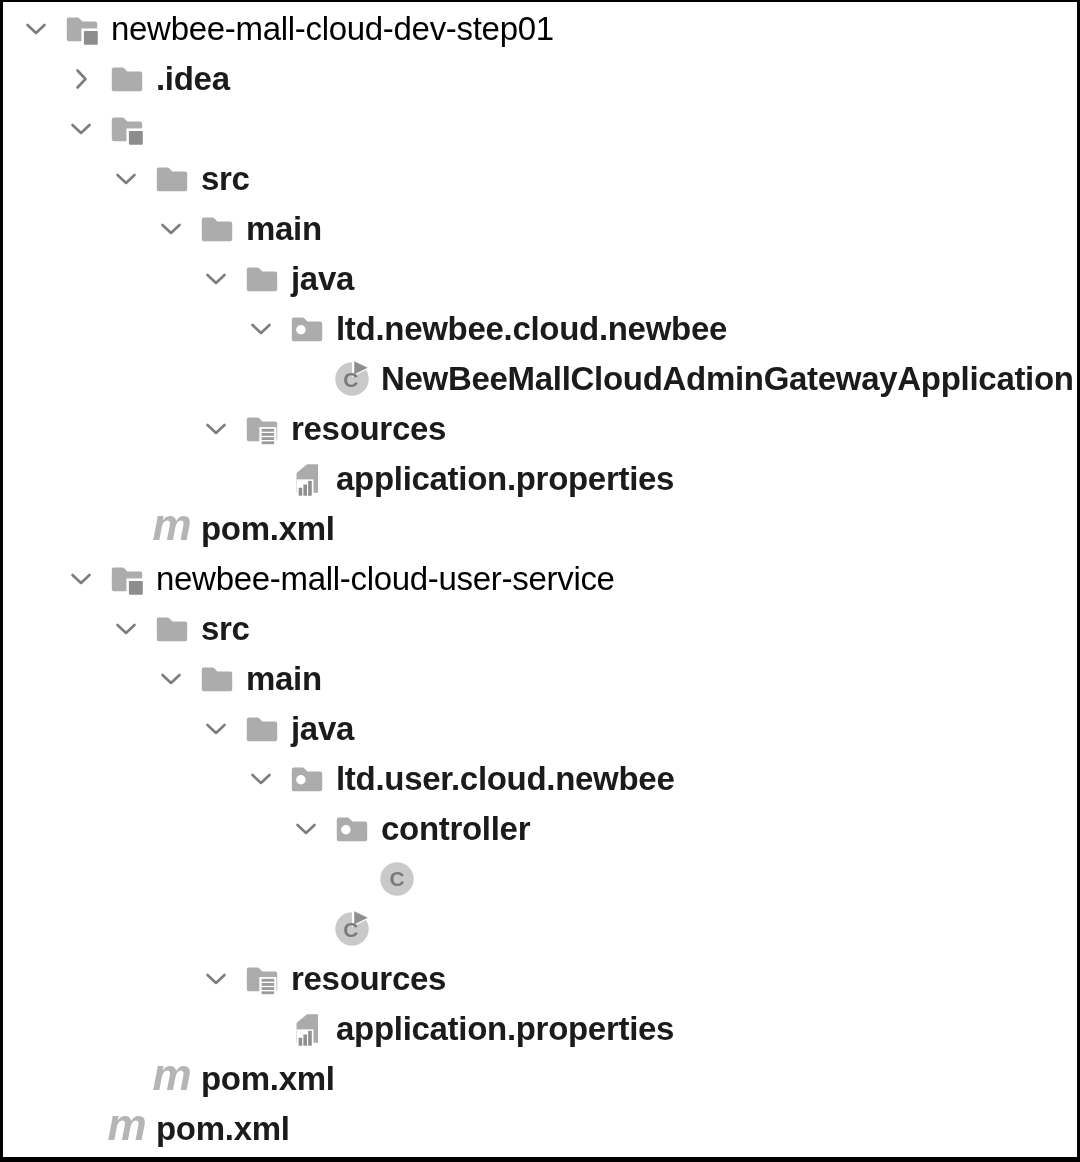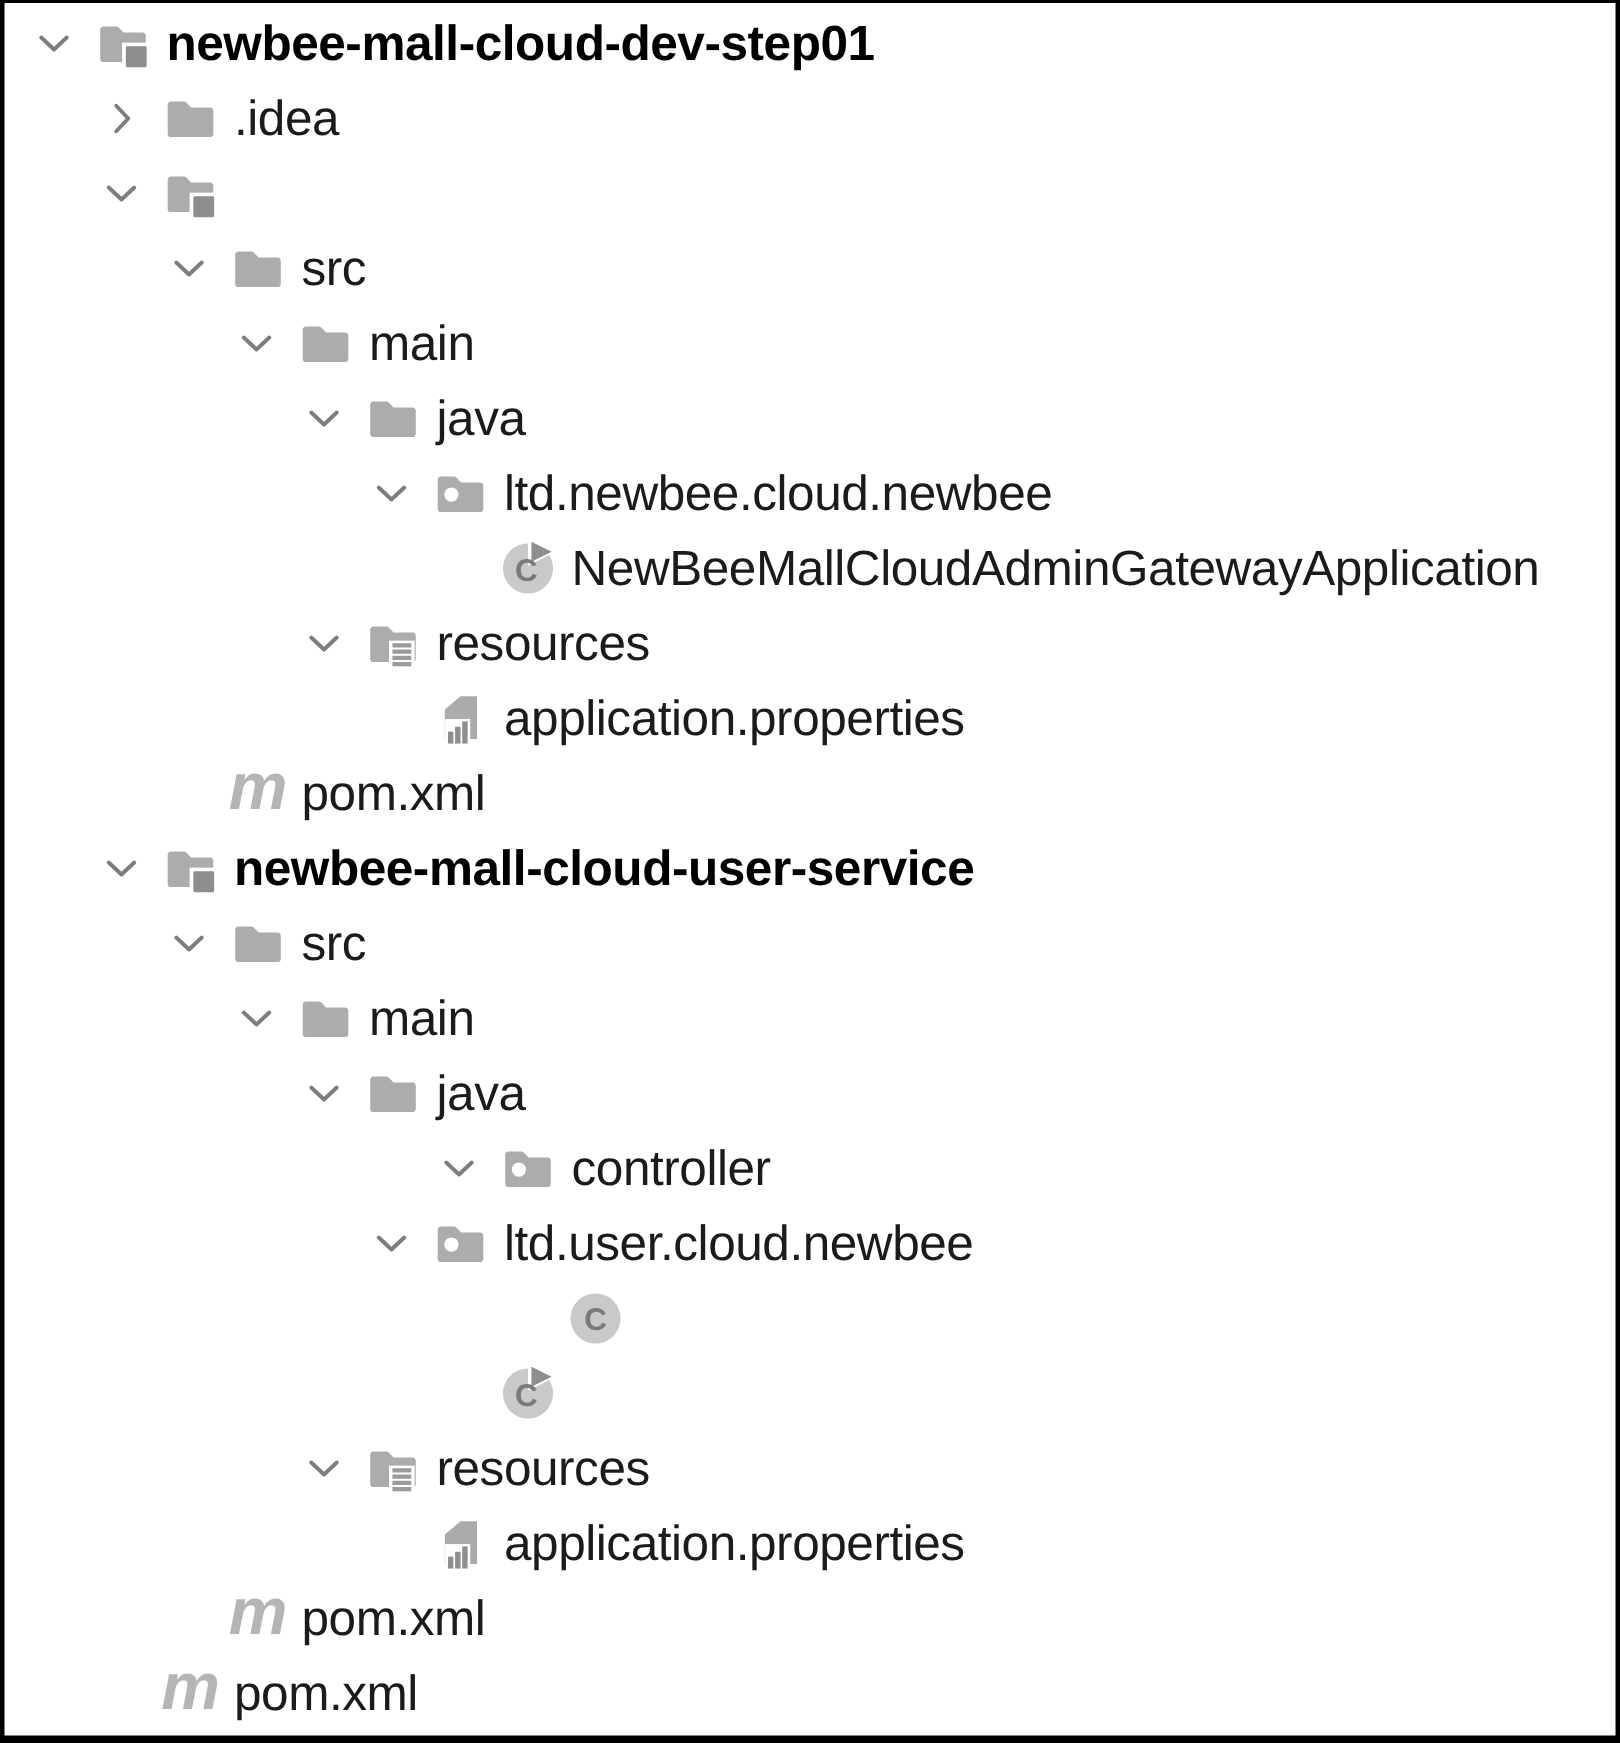--- a/index.html
+++ b/index.html
@@ -40,22 +40,23 @@
     margin-right: 10px;
     display: flex;
     align-items: center;
     justify-content: center;
   }
   .icon svg { display: block; }
   .label {
     font-size: 33px;
     color: #1b1b1b;
     letter-spacing: -0.3px;
-  }
-  .row.bold .label { font-weight: 700; color: #000000; }
+    font-weight: bold;
+  }
+  .row.bold .label { font-weight: 400; color: #000000; }
   .maven-m {
     font-size: 44px;
     line-height: 38px;
     font-weight: 700;
     font-style: italic;
     color: #b5b5b5;
     transform: translateY(-4px);
   }
 </style>
 </head>
@@ -270,48 +271,48 @@
         </svg>
       </span>
       <span class="icon">
         <svg width="38" height="38" viewBox="0 0 20 20" xmlns="http://www.w3.org/2000/svg">
           <path d="M2 5.1 C2 4.5 2.5 4 3.1 4 H7.7 C8 4 8.3 4.13 8.5 4.36 L10.2 6.1 H16.9 C17.5 6.1 18 6.6 18 7.2 V15.4 C18 16 17.5 16.5 16.9 16.5 H3.1 C2.5 16.5 2 16 2 15.4 Z" fill="#acacac"></path>
         </svg>
       </span>
       <span class="label">java</span>
     </div>
     <div class="row">
+      <span class="indent" style="width: 225px;"></span>
+      <span class="slot">
+        <svg width="26" height="26" viewBox="0 0 26 26">
+          <polyline points="4.5,9 13,17 21.5,9" fill="none" stroke="#7d7d7d" stroke-width="2.6" stroke-linecap="round" stroke-linejoin="round"></polyline>
+        </svg>
+      </span>
+      <span class="icon">
+        <svg width="38" height="38" viewBox="0 0 20 20" xmlns="http://www.w3.org/2000/svg">
+          <path d="M2 5.1 C2 4.5 2.5 4 3.1 4 H7.7 C8 4 8.3 4.13 8.5 4.36 L10.2 6.1 H16.9 C17.5 6.1 18 6.6 18 7.2 V15.4 C18 16 17.5 16.5 16.9 16.5 H3.1 C2.5 16.5 2 16 2 15.4 Z" fill="#acacac"></path>
+          <circle cx="6.8" cy="10.4" r="2.5" fill="#ffffff"></circle>
+        </svg>
+      </span>
+      <span class="label">ltd.user.cloud.newbee</span>
+    </div>
+    <div class="row">
       <span class="indent" style="width: 270px;"></span>
       <span class="slot">
         <svg width="26" height="26" viewBox="0 0 26 26">
           <polyline points="4.5,9 13,17 21.5,9" fill="none" stroke="#7d7d7d" stroke-width="2.6" stroke-linecap="round" stroke-linejoin="round"></polyline>
         </svg>
       </span>
       <span class="icon">
         <svg width="38" height="38" viewBox="0 0 20 20" xmlns="http://www.w3.org/2000/svg">
           <path d="M2 5.1 C2 4.5 2.5 4 3.1 4 H7.7 C8 4 8.3 4.13 8.5 4.36 L10.2 6.1 H16.9 C17.5 6.1 18 6.6 18 7.2 V15.4 C18 16 17.5 16.5 16.9 16.5 H3.1 C2.5 16.5 2 16 2 15.4 Z" fill="#acacac"></path>
           <circle cx="6.8" cy="10.4" r="2.5" fill="#ffffff"></circle>
         </svg>
       </span>
       <span class="label">controller</span>
-    </div>
-    <div class="row">
-      <span class="indent" style="width: 225px;"></span>
-      <span class="slot">
-        <svg width="26" height="26" viewBox="0 0 26 26">
-          <polyline points="4.5,9 13,17 21.5,9" fill="none" stroke="#7d7d7d" stroke-width="2.6" stroke-linecap="round" stroke-linejoin="round"></polyline>
-        </svg>
-      </span>
-      <span class="icon">
-        <svg width="38" height="38" viewBox="0 0 20 20" xmlns="http://www.w3.org/2000/svg">
-          <path d="M2 5.1 C2 4.5 2.5 4 3.1 4 H7.7 C8 4 8.3 4.13 8.5 4.36 L10.2 6.1 H16.9 C17.5 6.1 18 6.6 18 7.2 V15.4 C18 16 17.5 16.5 16.9 16.5 H3.1 C2.5 16.5 2 16 2 15.4 Z" fill="#acacac"></path>
-          <circle cx="6.8" cy="10.4" r="2.5" fill="#ffffff"></circle>
-        </svg>
-      </span>
-      <span class="label">ltd.user.cloud.newbee</span>
     </div>
     <div class="row">
       <span class="indent" style="width: 315px;"></span>
       <span class="slot"></span>
       <span class="icon">
         <svg width="38" height="38" viewBox="0 0 20 20" xmlns="http://www.w3.org/2000/svg">
           <circle cx="10" cy="10" r="8.8" fill="#c9c9c9"></circle>
           <text x="10" y="13.9" text-anchor="middle" font-size="11" font-weight="600" fill="#7a7a7a" font-family="Liberation Sans, sans-serif">C</text>
         </svg>
       </span>

